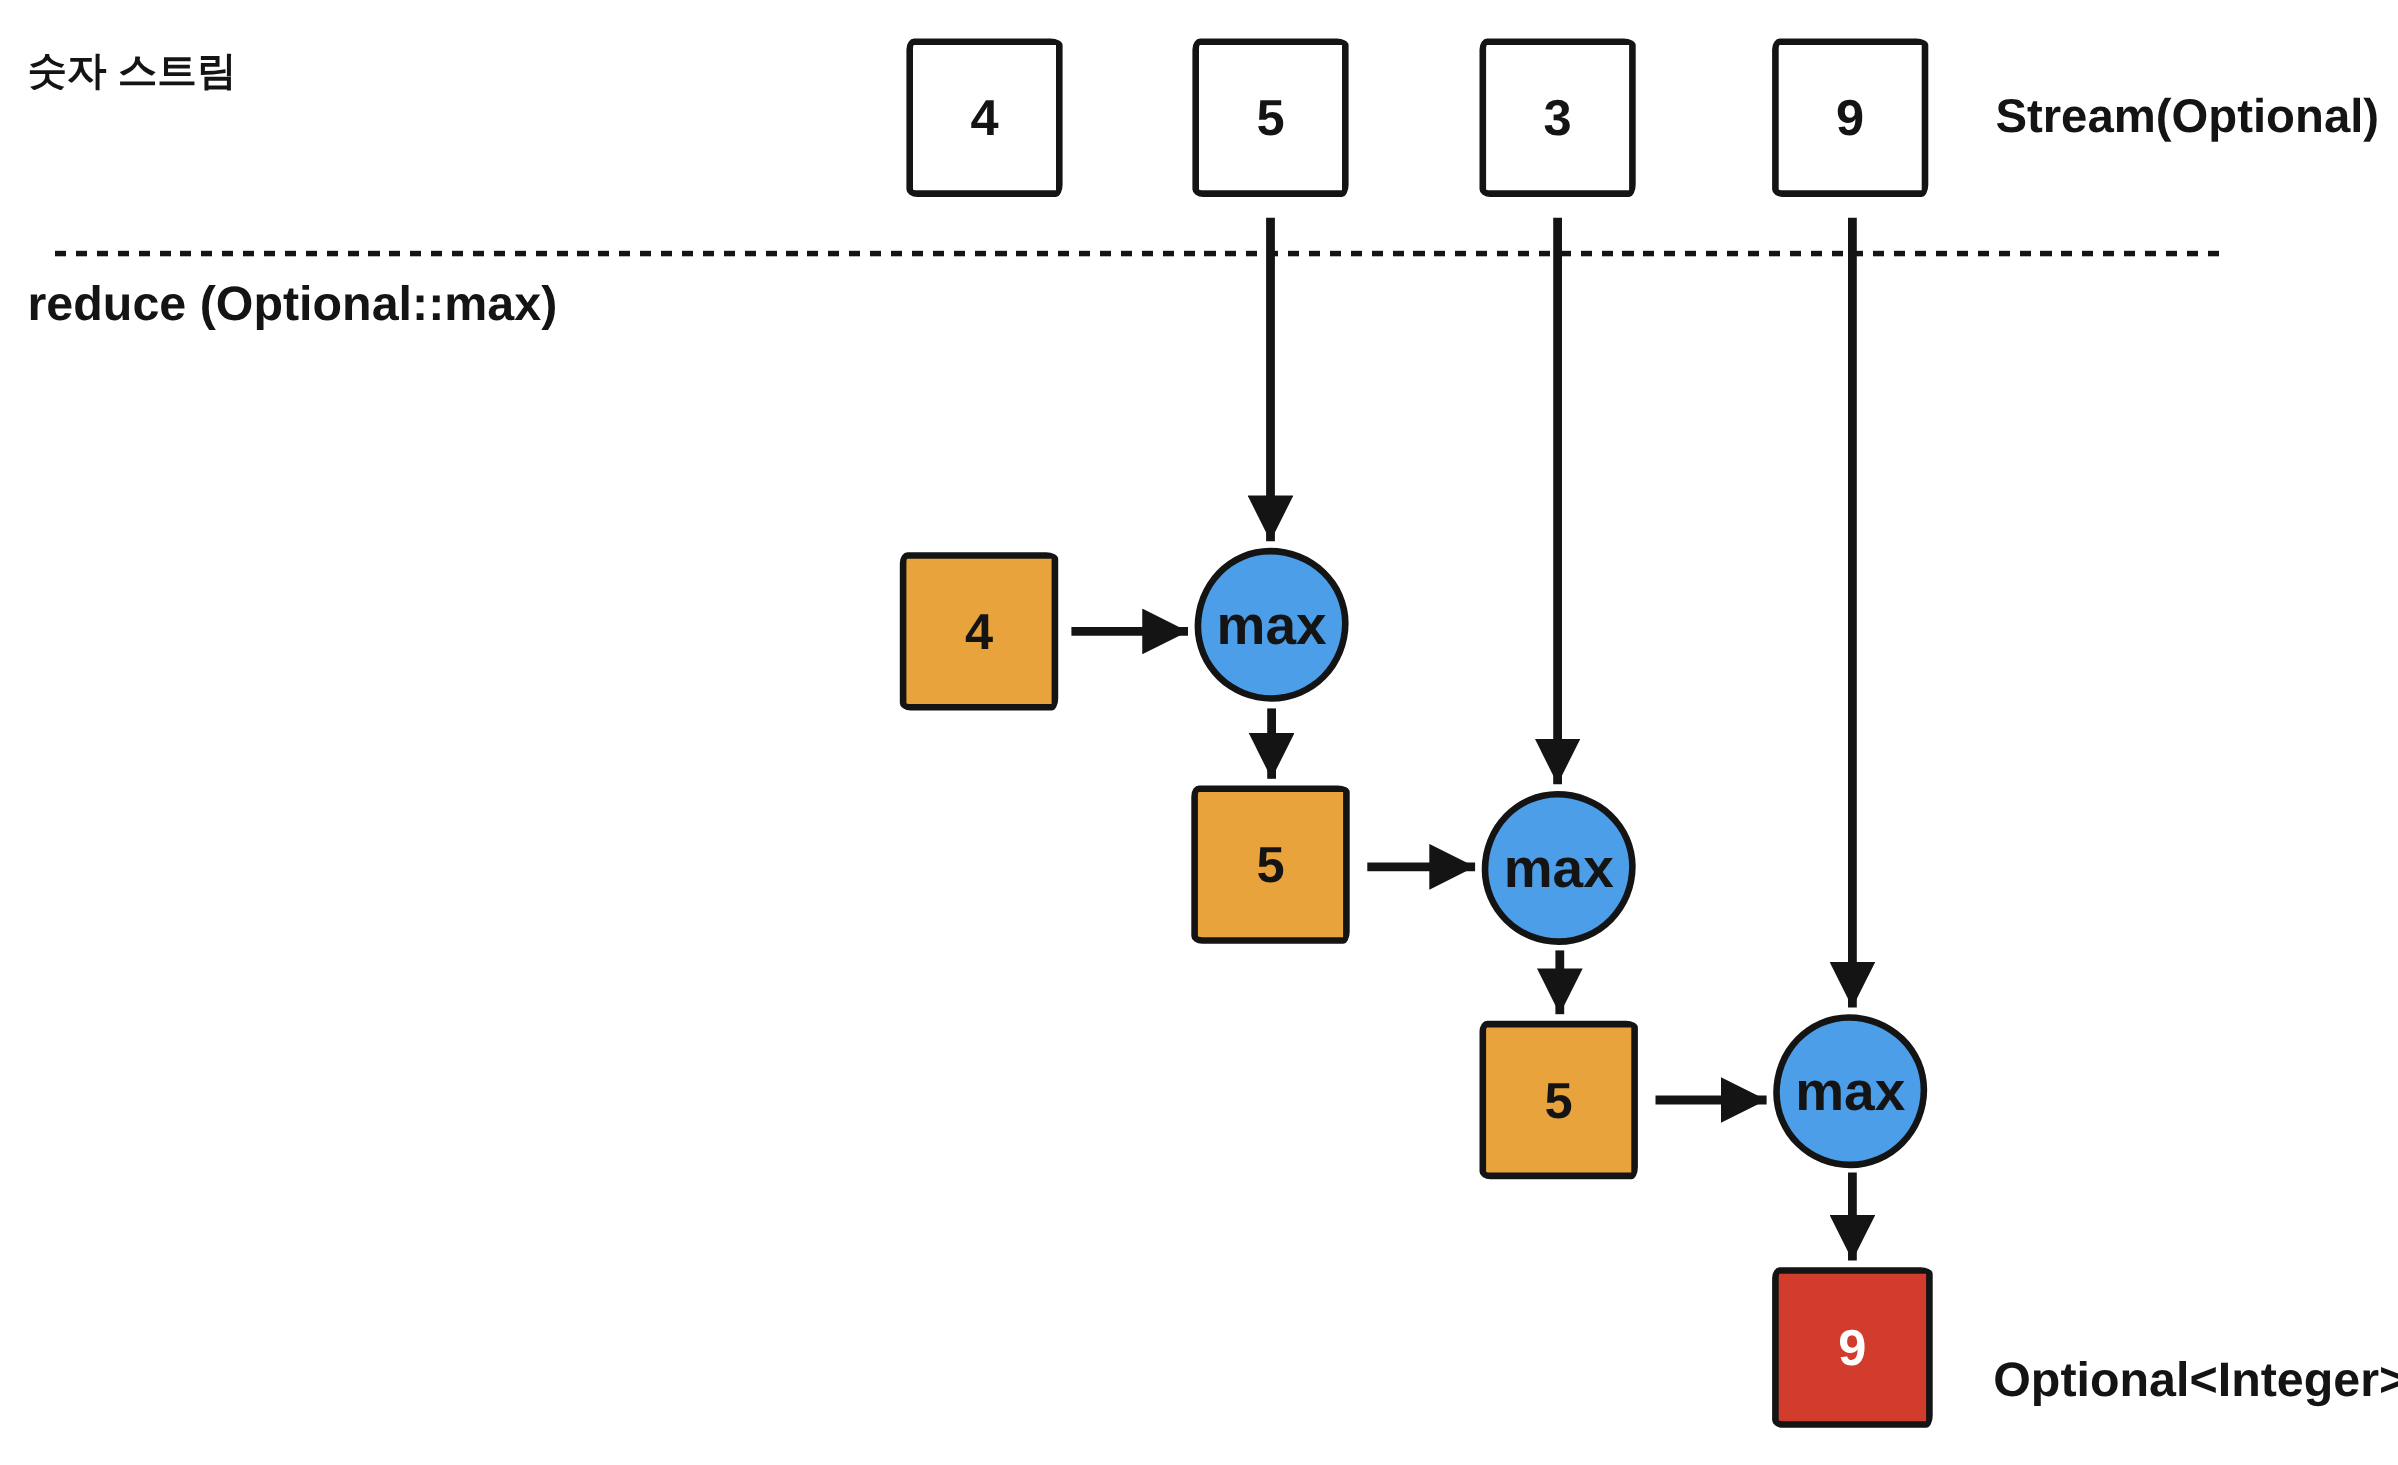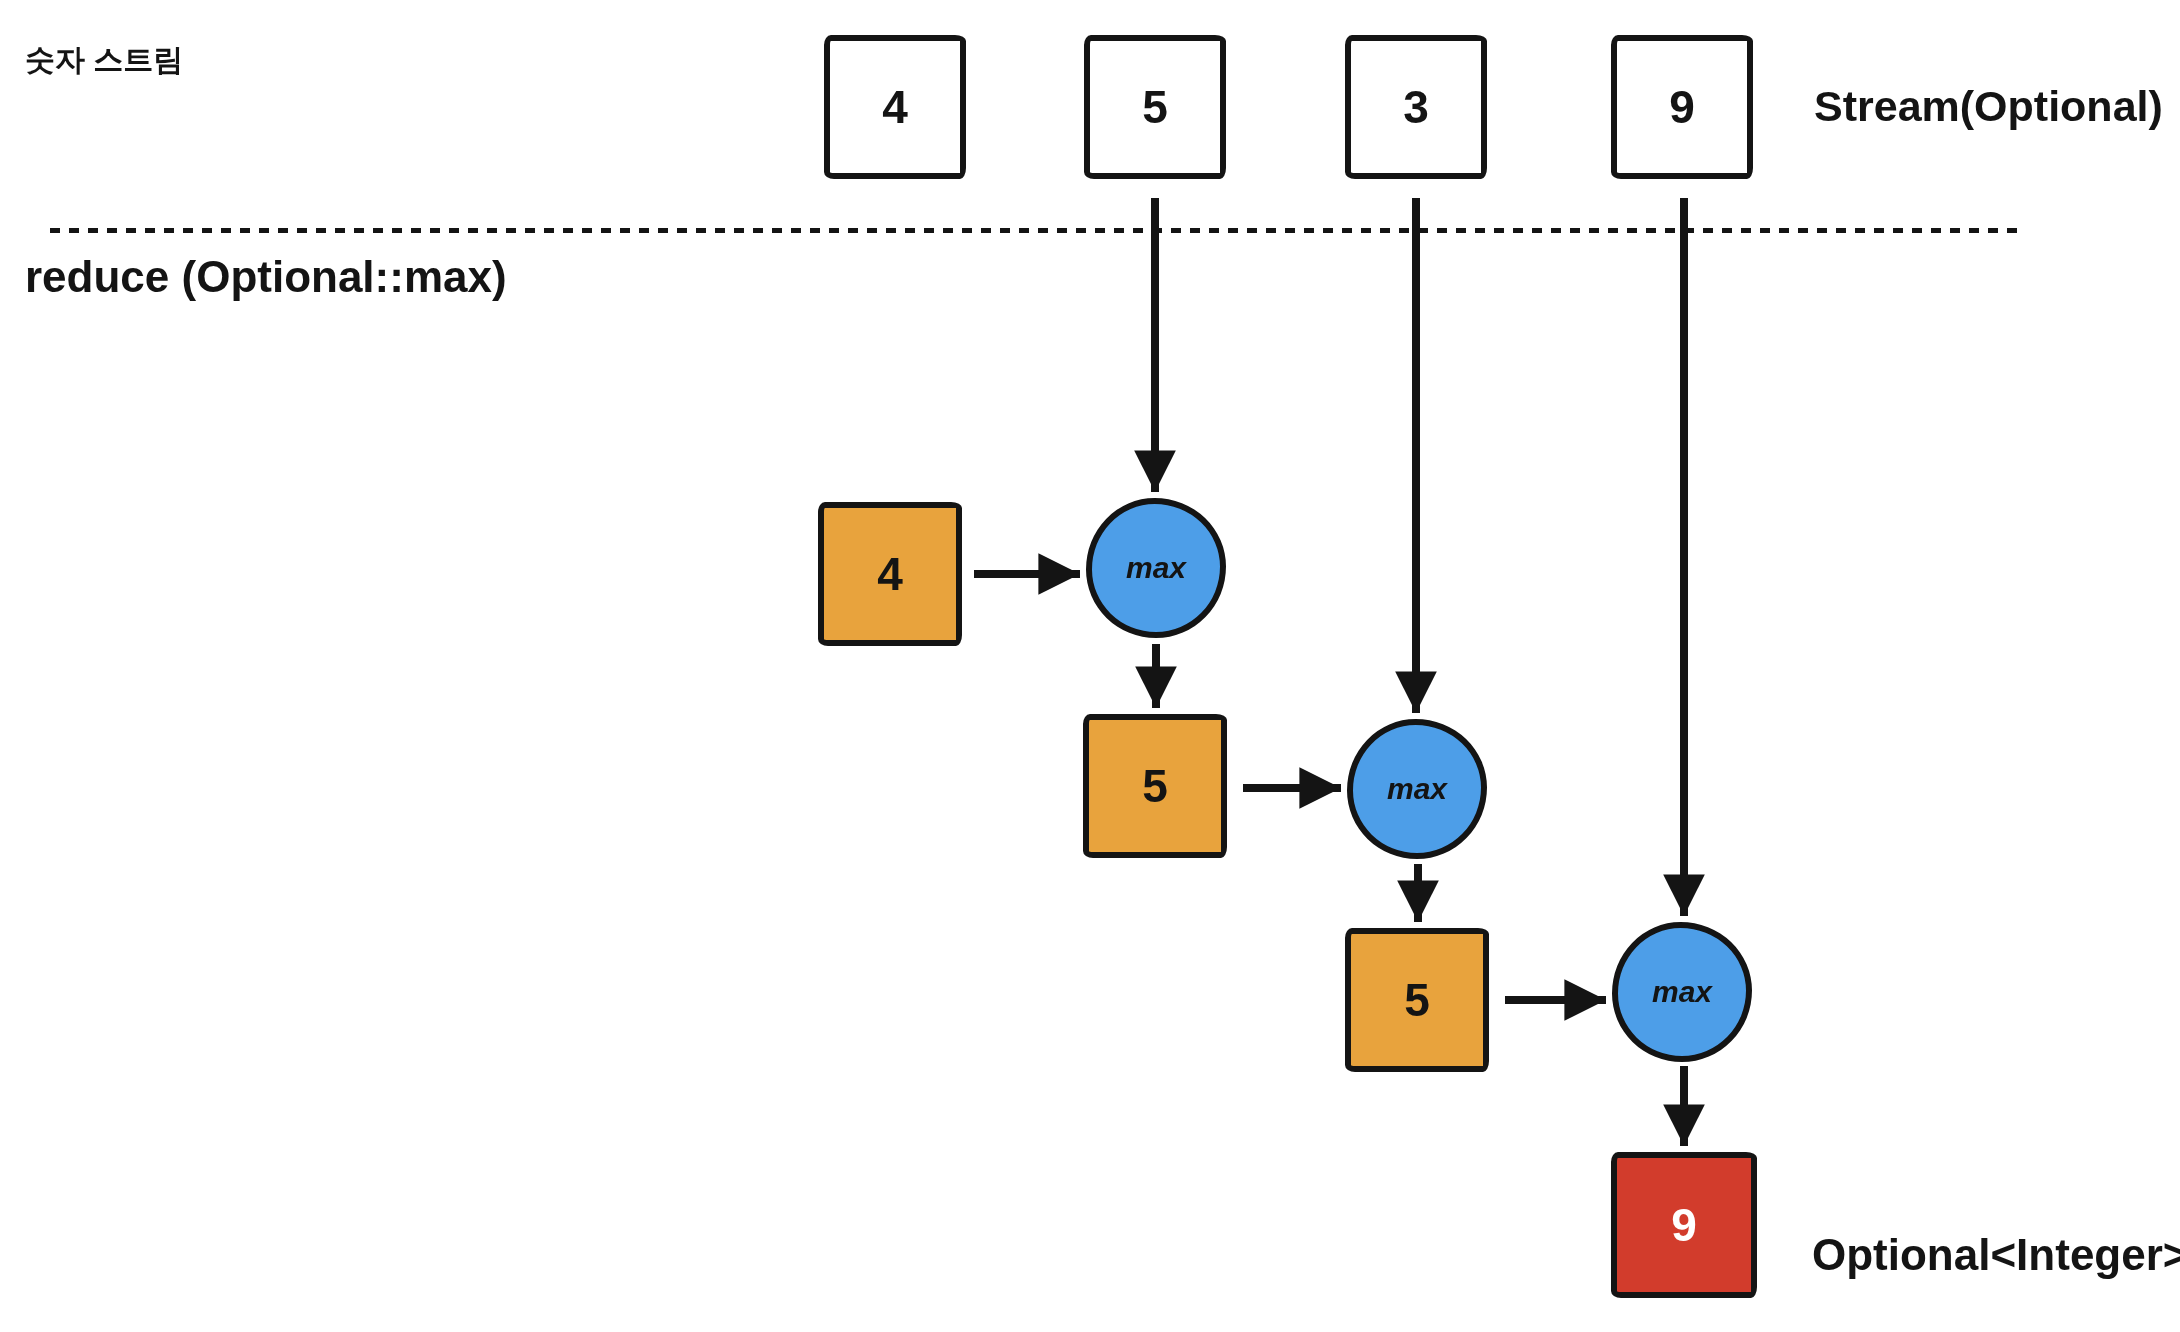--- a/index.html
+++ b/index.html
@@ -40,35 +40,34 @@
     border-radius: 7px 11px 6px 10px / 10px 6px 11px 7px;
   }
   .sq.white  { background: var(--background); }
   .sq.acc    { background: var(--acc-fill); width: 144px; }
   .sq.result { background: var(--result-fill); color: #ffffff; width: 146px; height: 146px; }
   .circle {
     width: 140px;
     height: 140px;
     border-radius: 49% 51% 50% 50% / 51% 49% 51% 49%;
     background: var(--op-fill);
-    font-size: 30px;
-    font-style: italic;
+    font-size: 50px;
   }
   .divider {
     height: 5px;
     background-image: repeating-linear-gradient(90deg,
       var(--ink) 0px, var(--ink) 10px, transparent 10px, transparent 19px);
   }
   svg.arrows { pointer-events: none; }
   svg.arrows line { stroke: var(--ink); stroke-width: 8px; }
 </style>
 </head>
 <body>
 
-<div class="abs label" style="left:25px; top:40px; font-size:30px;">숫자 스트림</div>
+<div class="abs label" style="left:25px; top:40px; font-size:36px;">숫자 스트림</div>
 
 <div class="abs label" style="left:1814px; top:82px; font-size:43px;">Stream(Optional)</div>
 
 <div class="abs node sq white" style="left:824px; top:35px;">
   <span>4</span>
 </div>
 <div class="abs node sq white" style="left:1084px; top:35px;">
   <span>5</span>
 </div>
 <div class="abs node sq white" style="left:1345px; top:35px;">

